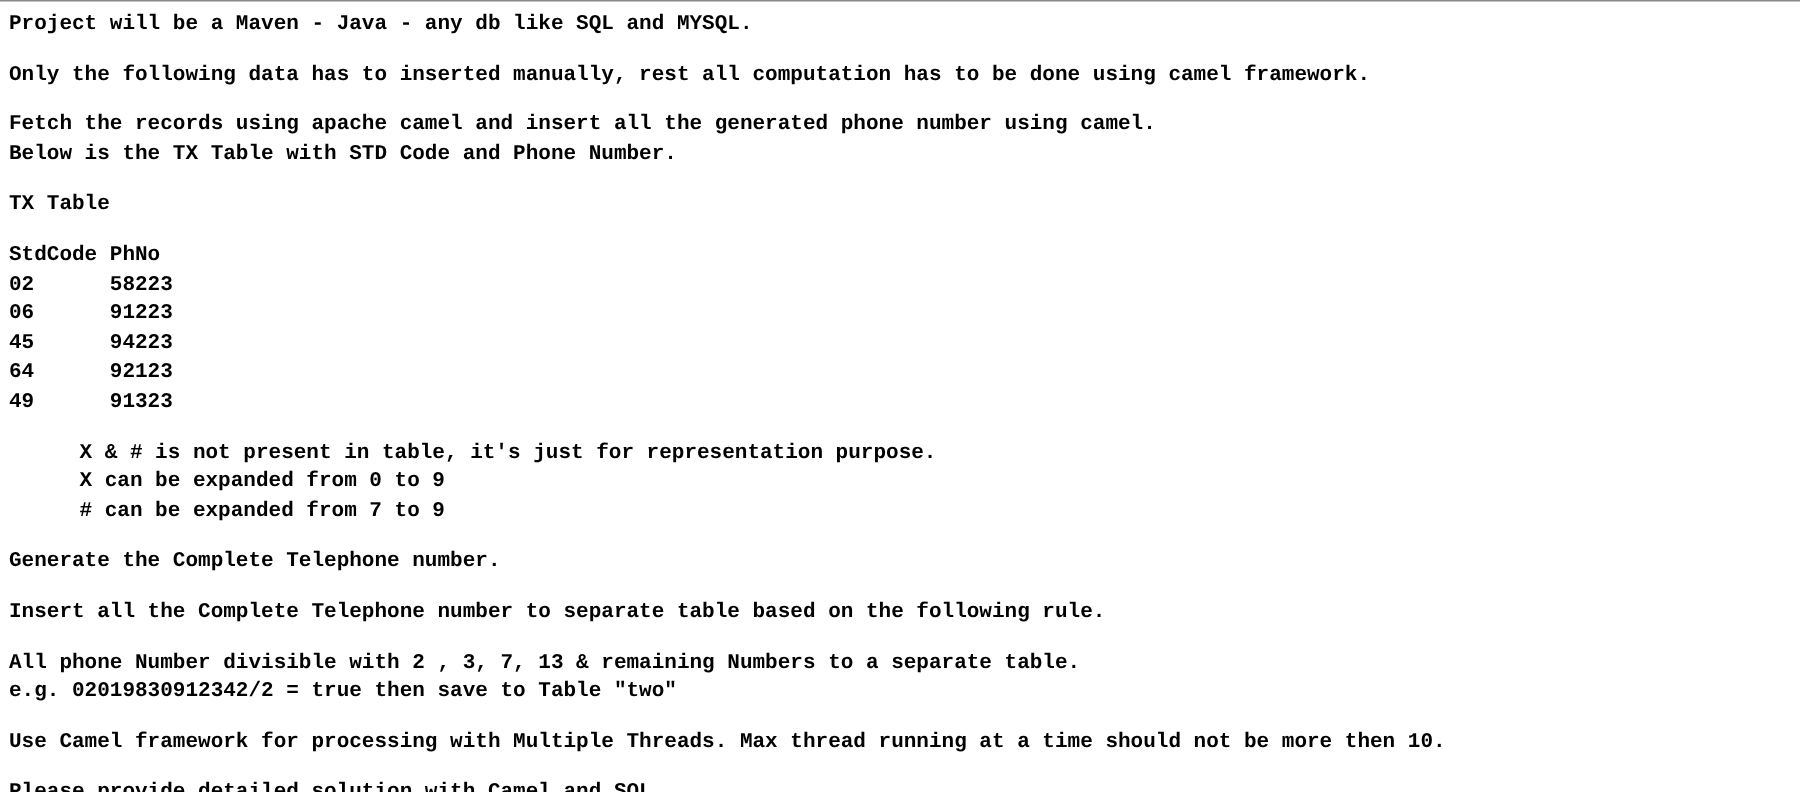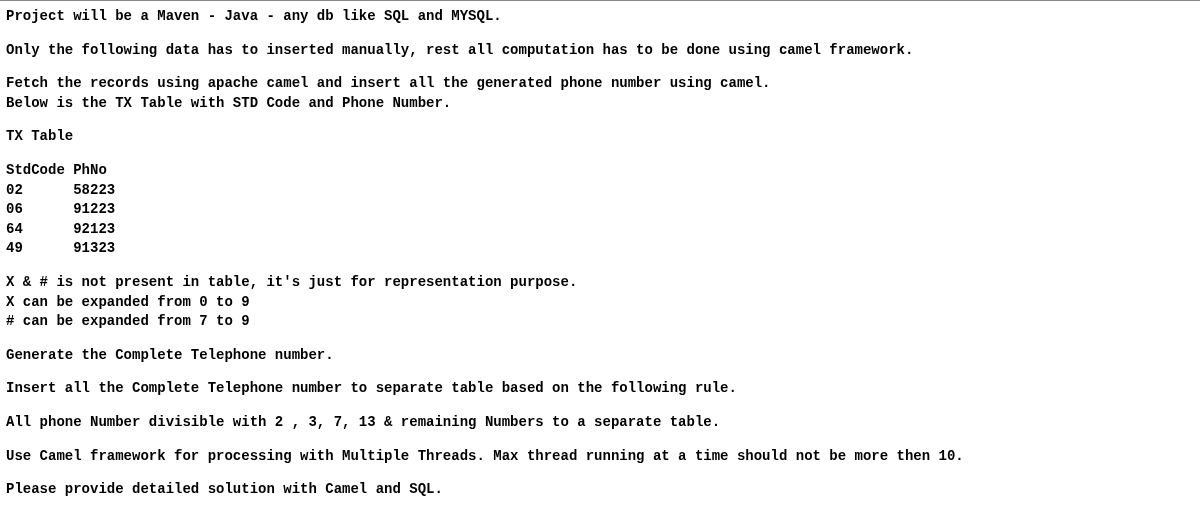--- a/index.html
+++ b/index.html
@@ -28,20 +28,21 @@
       margin-bottom: 14px;
     }
     .table-header {
       white-space: pre;
     }
     .table-row {
       white-space: pre;
     }
     .notes-block {
       margin-bottom: 14px;
+      margin-left: 47px;
     }
     .notes-line {
       display: block;
     }
   </style>
 </head>
 <body>
 
 <div class="para">Project will be a Maven - Java - any db like SQL and MYSQL.</div>
 
@@ -51,33 +52,35 @@
   <span>Fetch the records using  apache camel and insert all the generated phone number using camel.</span><br>
   <span>Below is the TX Table with STD Code and Phone Number.</span>
 </div>
 
 <div class="para">TX Table</div>
 
 <div class="table-block">
   <div class="table-header">StdCode PhNo</div>
   <div class="table-row">02      58223</div>
   <div class="table-row">06      91223</div>
+  <div class="table-row">45      94223</div>
   <div class="table-row">64      92123</div>
   <div class="table-row">49      91323</div>
 </div>
 
 <div class="notes-block">
   <span class="notes-line">X &amp; # is not present in table, it's just for representation purpose.</span>
   <span class="notes-line">X can be expanded from 0 to 9</span>
   <span class="notes-line"># can be expanded from 7 to 9</span>
 </div>
 
 <div class="para">Generate the Complete Telephone number.</div>
 
 <div class="para">Insert all the Complete Telephone number to separate table based on the following rule.</div>
 
 <div class="para">
   <span>All phone Number divisible with 2 , 3, 7, 13 &amp; remaining Numbers to a separate table.</span><br>
+  <span>e.g. 02019830912342/2 = true  then save to Table "two"</span>
 </div>
 
 <div class="para">Use Camel framework for processing with Multiple Threads. Max thread running at a time should not be more then 10.</div>
 
 <div class="para-nomargin">Please provide detailed solution with Camel and SQL.</div>
 
 </body></html>

